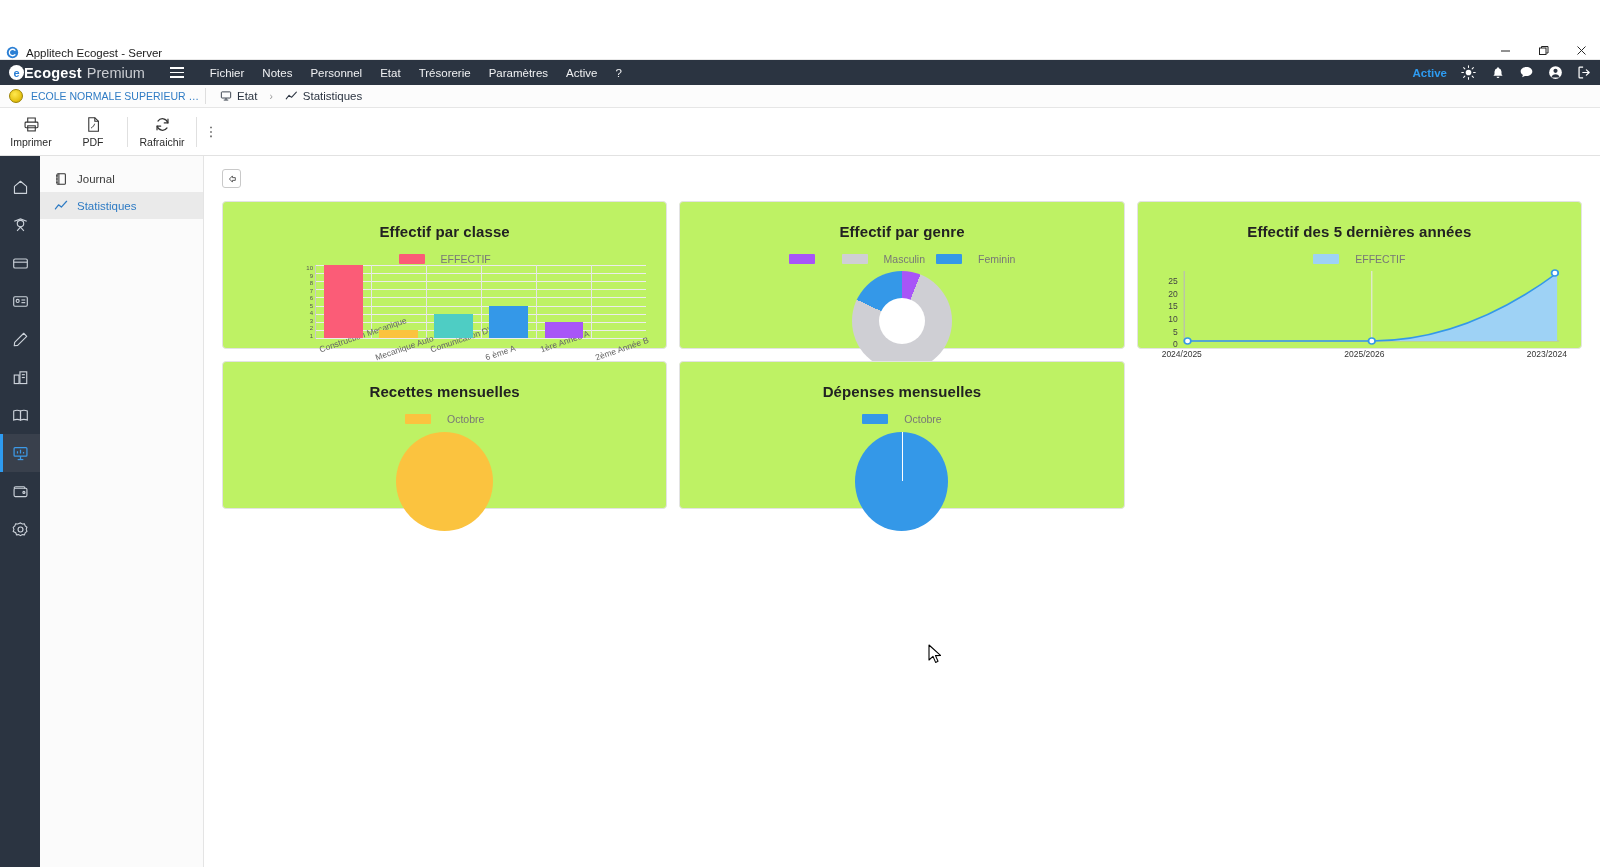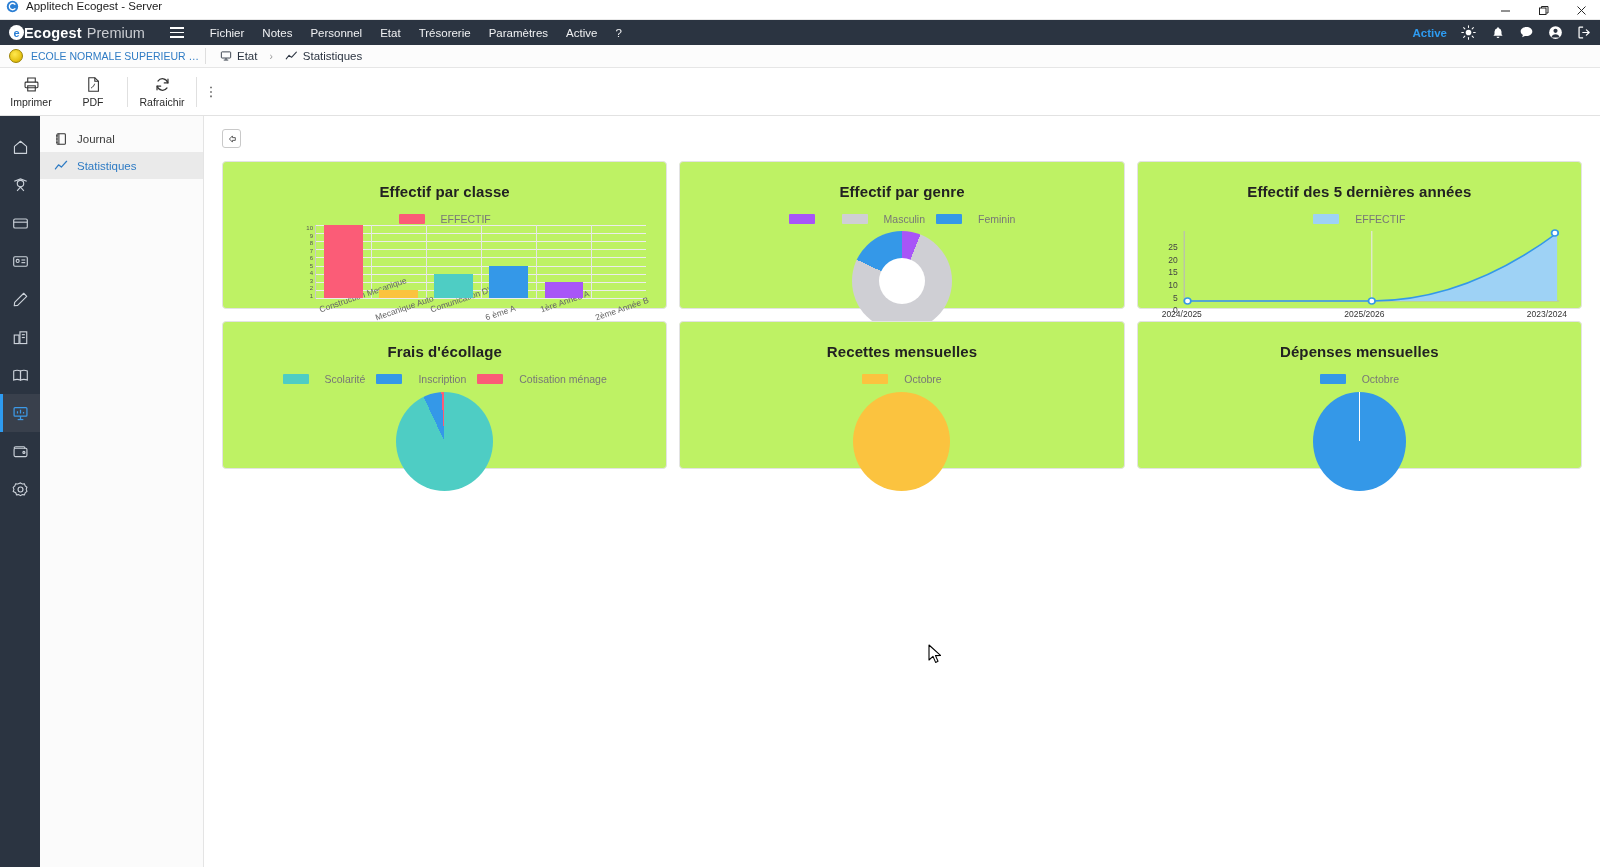--- a/index.html
+++ b/index.html
@@ -4,22 +4,22 @@
 <style>
   * { box-sizing: border-box; margin: 0; padding: 0; }
   html, body {
     width: 1600px; height: 867px;
     font-family: "Liberation Sans", sans-serif;
     background: #ffffff; overflow: hidden;
   }
 
   
   .titlebar {
-    height: 20px; background: #ffffff; display: flex; align-items: flex-start;
-    border-bottom: 1px solid #e8e8e8; position: relative;
+    height: 20px; background: #ffffff; display: flex; align-items: flex-end;
+    border-bottom: 1px solid #e8e8e8; position: relative; margin-top: 40px;
   }
   .titlebar .tb-icon { margin-left: 6px; width: 13px; height: 13px; }
   .titlebar .tb-title { font-size: 11.5px; color: #1b1b1b; margin-left: 7px; }
   .win-controls { position: absolute; right: 0; top: 0; height: 20px; display: flex; }
   .win-btn {
     width: 38px; height: 20px; display: flex; align-items: center; justify-content: center;
     font-size: 12px; color: #2b2b2b;
   }
 
   
@@ -149,21 +149,21 @@
   .pie { border-radius: 50%; position: relative; }
   .donut-hole {
     position: absolute; left: 50%; top: 50%; transform: translate(-50%,-50%);
     border-radius: 50%; background: #fff;
   }
   .pie-split { position: absolute; left: 50%; top: 0; width: 1px; height: 50%; background: #ffffff; }
 
   
   .area-plot { position: relative; height: 100px; margin-top: 4px; }
   .area-yaxis {
-    position: absolute; left: 6px; top: 14px; width: 22px; height: 72px;
+    position: absolute; left: 6px; top: 8px; width: 22px; height: 72px;
     display: flex; flex-direction: column; justify-content: space-between;
     align-items: flex-end; font-size: 8.5px; color: #444; line-height: 1;
   }
   .area-canvas { position: absolute; left: 32px; top: 0; right: 10px; height: 80px; }
   .area-xlabels {
     position: absolute; left: 12px; right: 2px; top: 80px;
     display: flex; justify-content: space-between; font-size: 8.5px; color: #333;
   }
 
   
@@ -543,40 +543,20 @@
             </svg>
           </div>
           <div class="area-xlabels">
             <span>2024/2025</span>
             <span>2025/2026</span>
             <span>2023/2024</span>
           </div>
         </div>
       </div>
 
-      <div class="card">
-        <div class="card-title">Frais d'écollage</div>
-        <div class="legend">
-          <div class="legend-entry">
-            <span class="legend-swatch" style="background:#4ecdc4"></span>
-            <span class="legend-label">Scolarité</span>
-          </div>
-          <div class="legend-entry">
-            <span class="legend-swatch" style="background:#3498e8"></span>
-            <span class="legend-label">Inscription</span>
-          </div>
-          <div class="legend-entry">
-            <span class="legend-swatch" style="background:#fb5c77"></span>
-            <span class="legend-label">Cotisation ménage</span>
-          </div>
-        </div>
-        <div class="pie-holder">
-          <div class="pie" id="pie3" style="width: 97px; height: 99px; background: conic-gradient(rgb(78, 205, 196) 0deg, rgb(78, 205, 196) 334.8deg, rgb(52, 152, 232) 334.8deg, rgb(52, 152, 232) 356.4deg, rgb(251, 92, 119) 356.4deg, rgb(251, 92, 119) 360deg);"></div>
-        </div>
-      </div>
 
       <div class="card">
         <div class="card-title">Recettes mensuelles</div>
         <div class="legend">
           <div class="legend-entry">
             <span class="legend-swatch" style="background:#fbc33f"></span>
             <span class="legend-label">Octobre</span>
           </div>
         </div>
         <div class="pie-holder">

